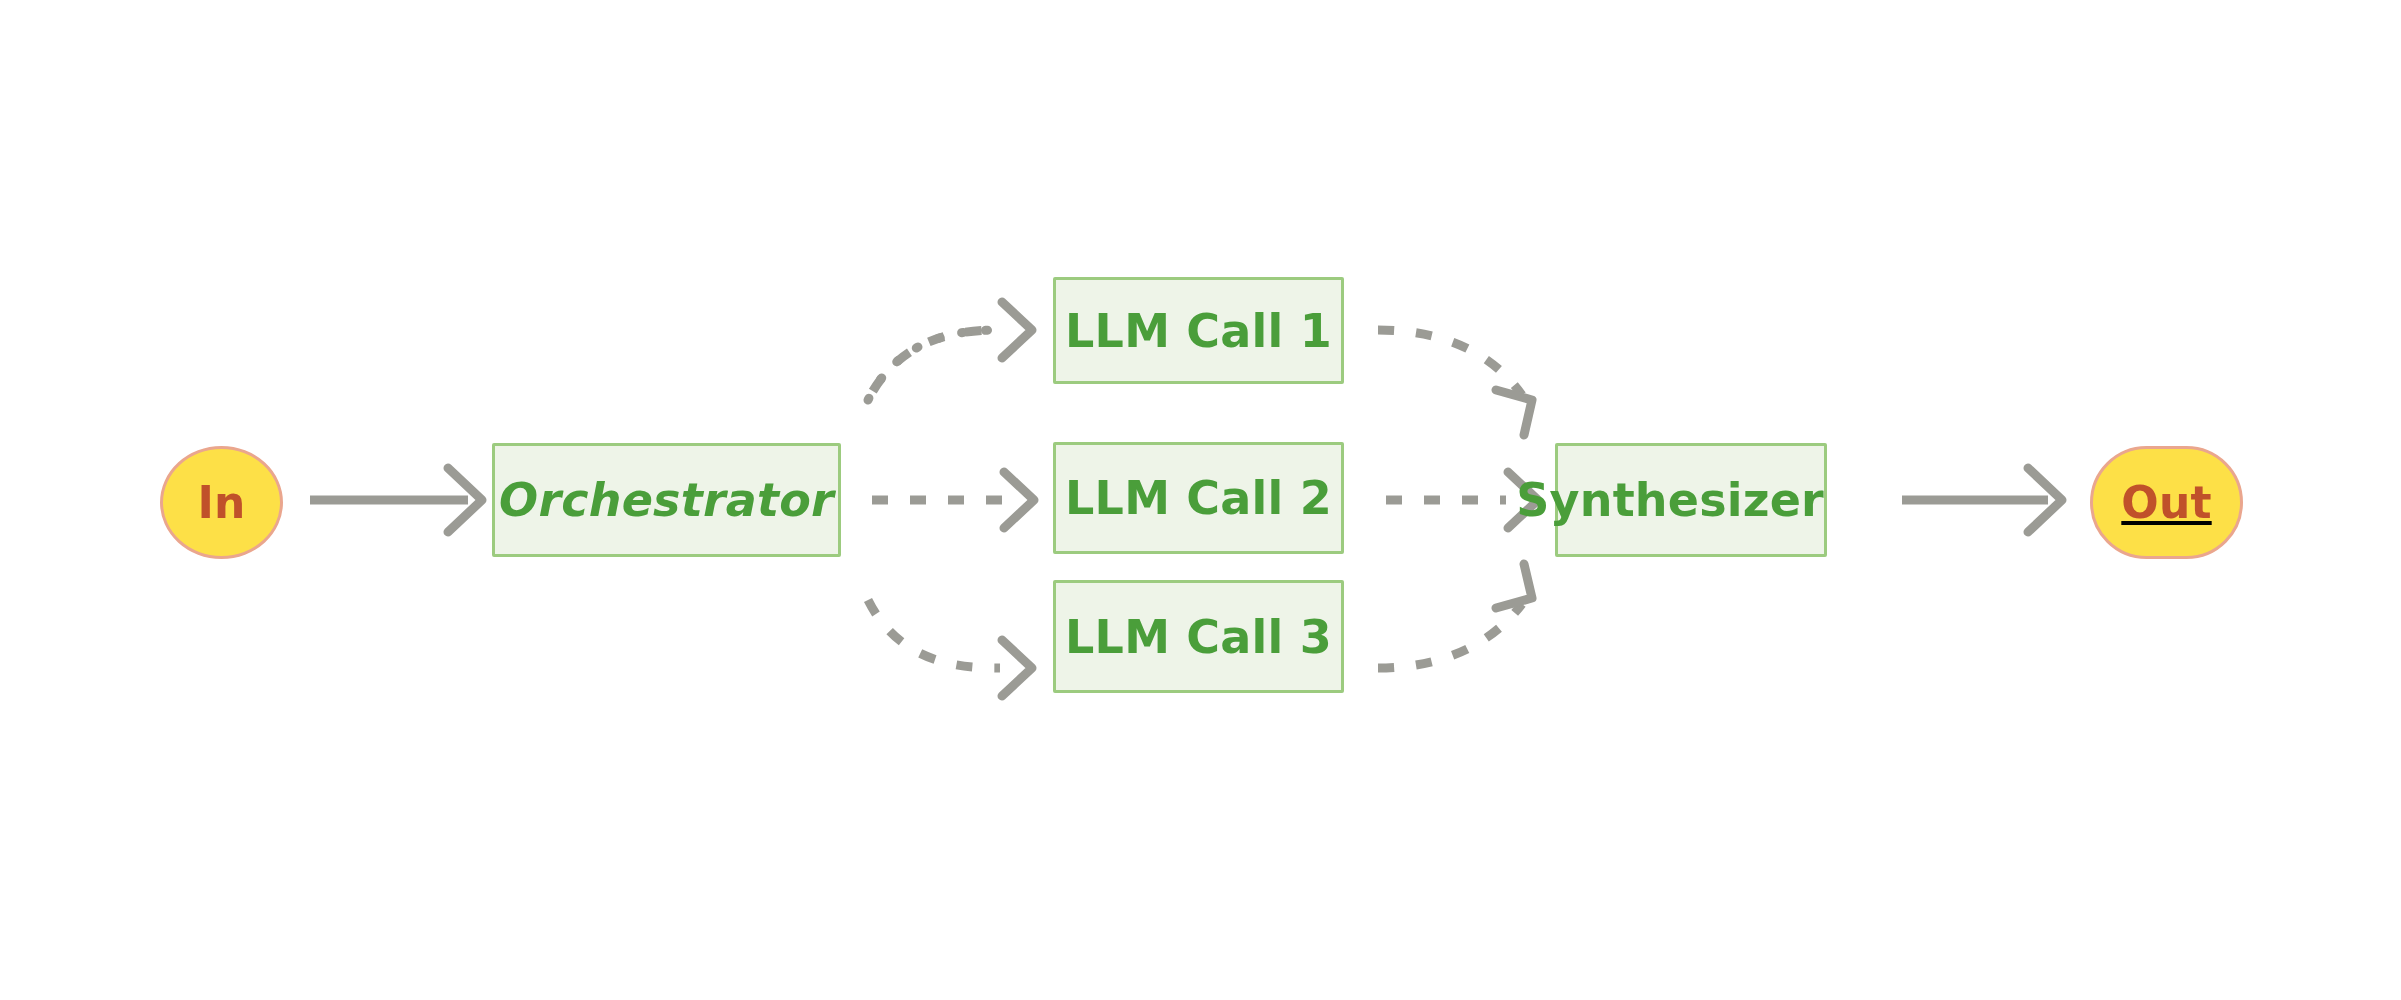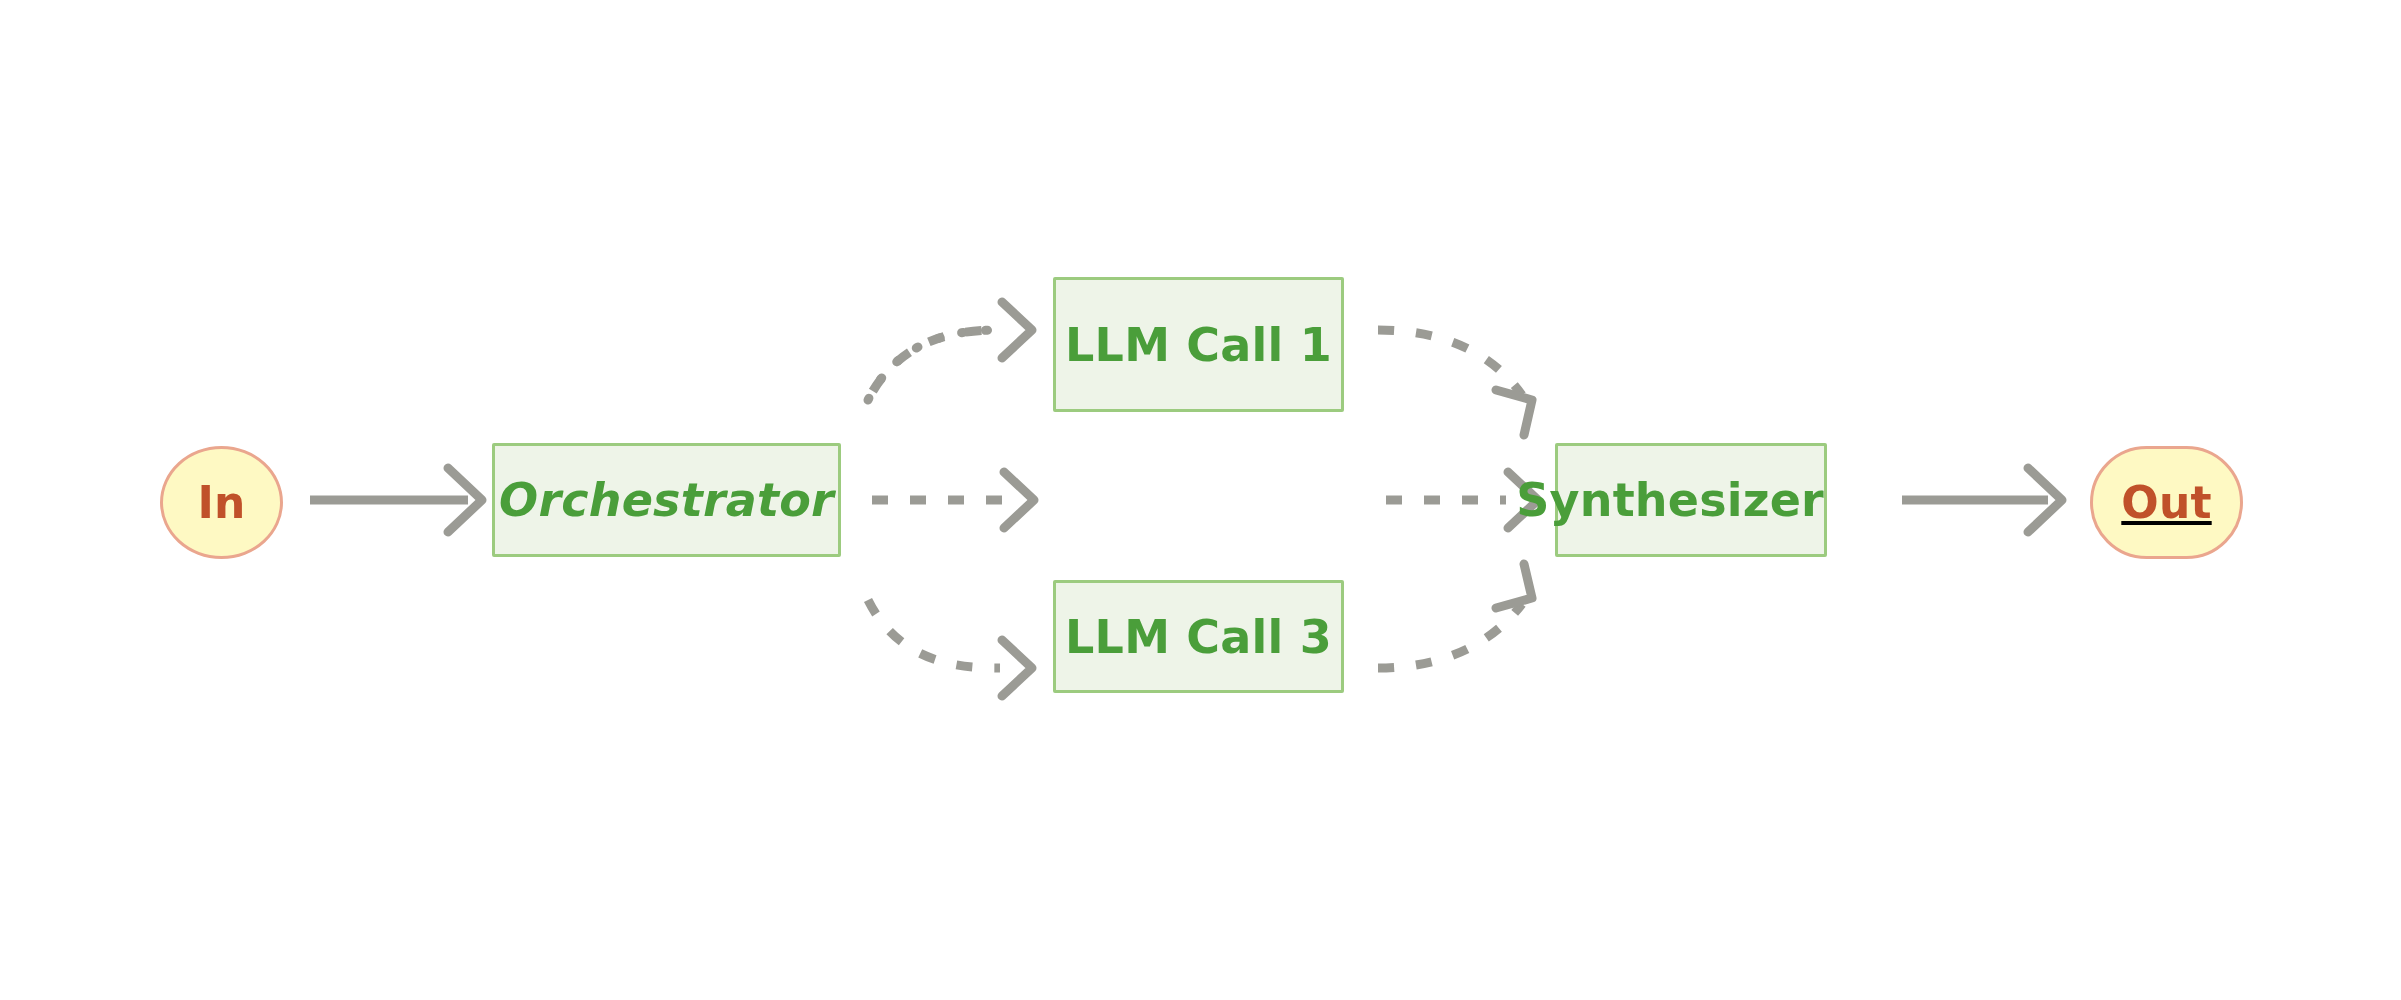--- a/index.html
+++ b/index.html
@@ -50,36 +50,36 @@
   }
   .node--process .node-label {
     color: #4a9e3a;
     font-size: 46px;
     font-weight: 700;
     letter-spacing: 0.2px;
   }
 
   
   .node--terminal {
-    background: #fef9c3;
+    background: #fde047;
     border: 3px solid #eaa68e;
   }
   .node--terminal .node-label {
     color: #c0512a;
     font-size: 44px;
     font-weight: 700;
     letter-spacing: 0.2px;
   }
   .node--circle  { border-radius: 50%; }
   .node--stadium { border-radius: 999px; }
 
   
   #node-in          { left: 160px;  top: 446px; width: 123px; height: 113px; }
   #node-orchestrator{ left: 492px;  top: 443px; width: 349px; height: 114px; font-style: italic; }
-  #node-llm-call-1  { left: 1053px; top: 277px; width: 291px; height: 135px; }
+  #node-llm-call-1  { left: 1053px; top: 277px; width: 291px; height: 107px; }
   #node-llm-call-2  { left: 1053px; top: 442px; width: 291px; height: 112px; }
   #node-llm-call-3  { left: 1053px; top: 580px; width: 291px; height: 113px; }
   #node-synthesizer { left: 1555px; top: 443px; width: 272px; height: 114px; justify-content: flex-end; }
   #node-out         { left: 2090px; top: 446px; width: 153px; height: 113px; text-decoration: underline; }
 </style>
 </head>
 <body>
 
 <div class="canvas">
 
@@ -132,20 +132,23 @@
   </div>
 
   <div class="node node--process" id="node-orchestrator">
     <span class="node-label">Orchestrator</span>
   </div>
 
   <div class="node node--process" id="node-llm-call-1">
     <span class="node-label">LLM Call 1</span>
   </div>
 
+  <div class="node node--process" id="node-llm-call-2">
+    <span class="node-label">LLM Call 2</span>
+  </div>
 
   <div class="node node--process" id="node-llm-call-3">
     <span class="node-label">LLM Call 3</span>
   </div>
 
   <div class="node node--process" id="node-synthesizer">
     <span class="node-label">Synthesizer</span>
   </div>
 
   <div class="node node--terminal node--stadium" id="node-out">

